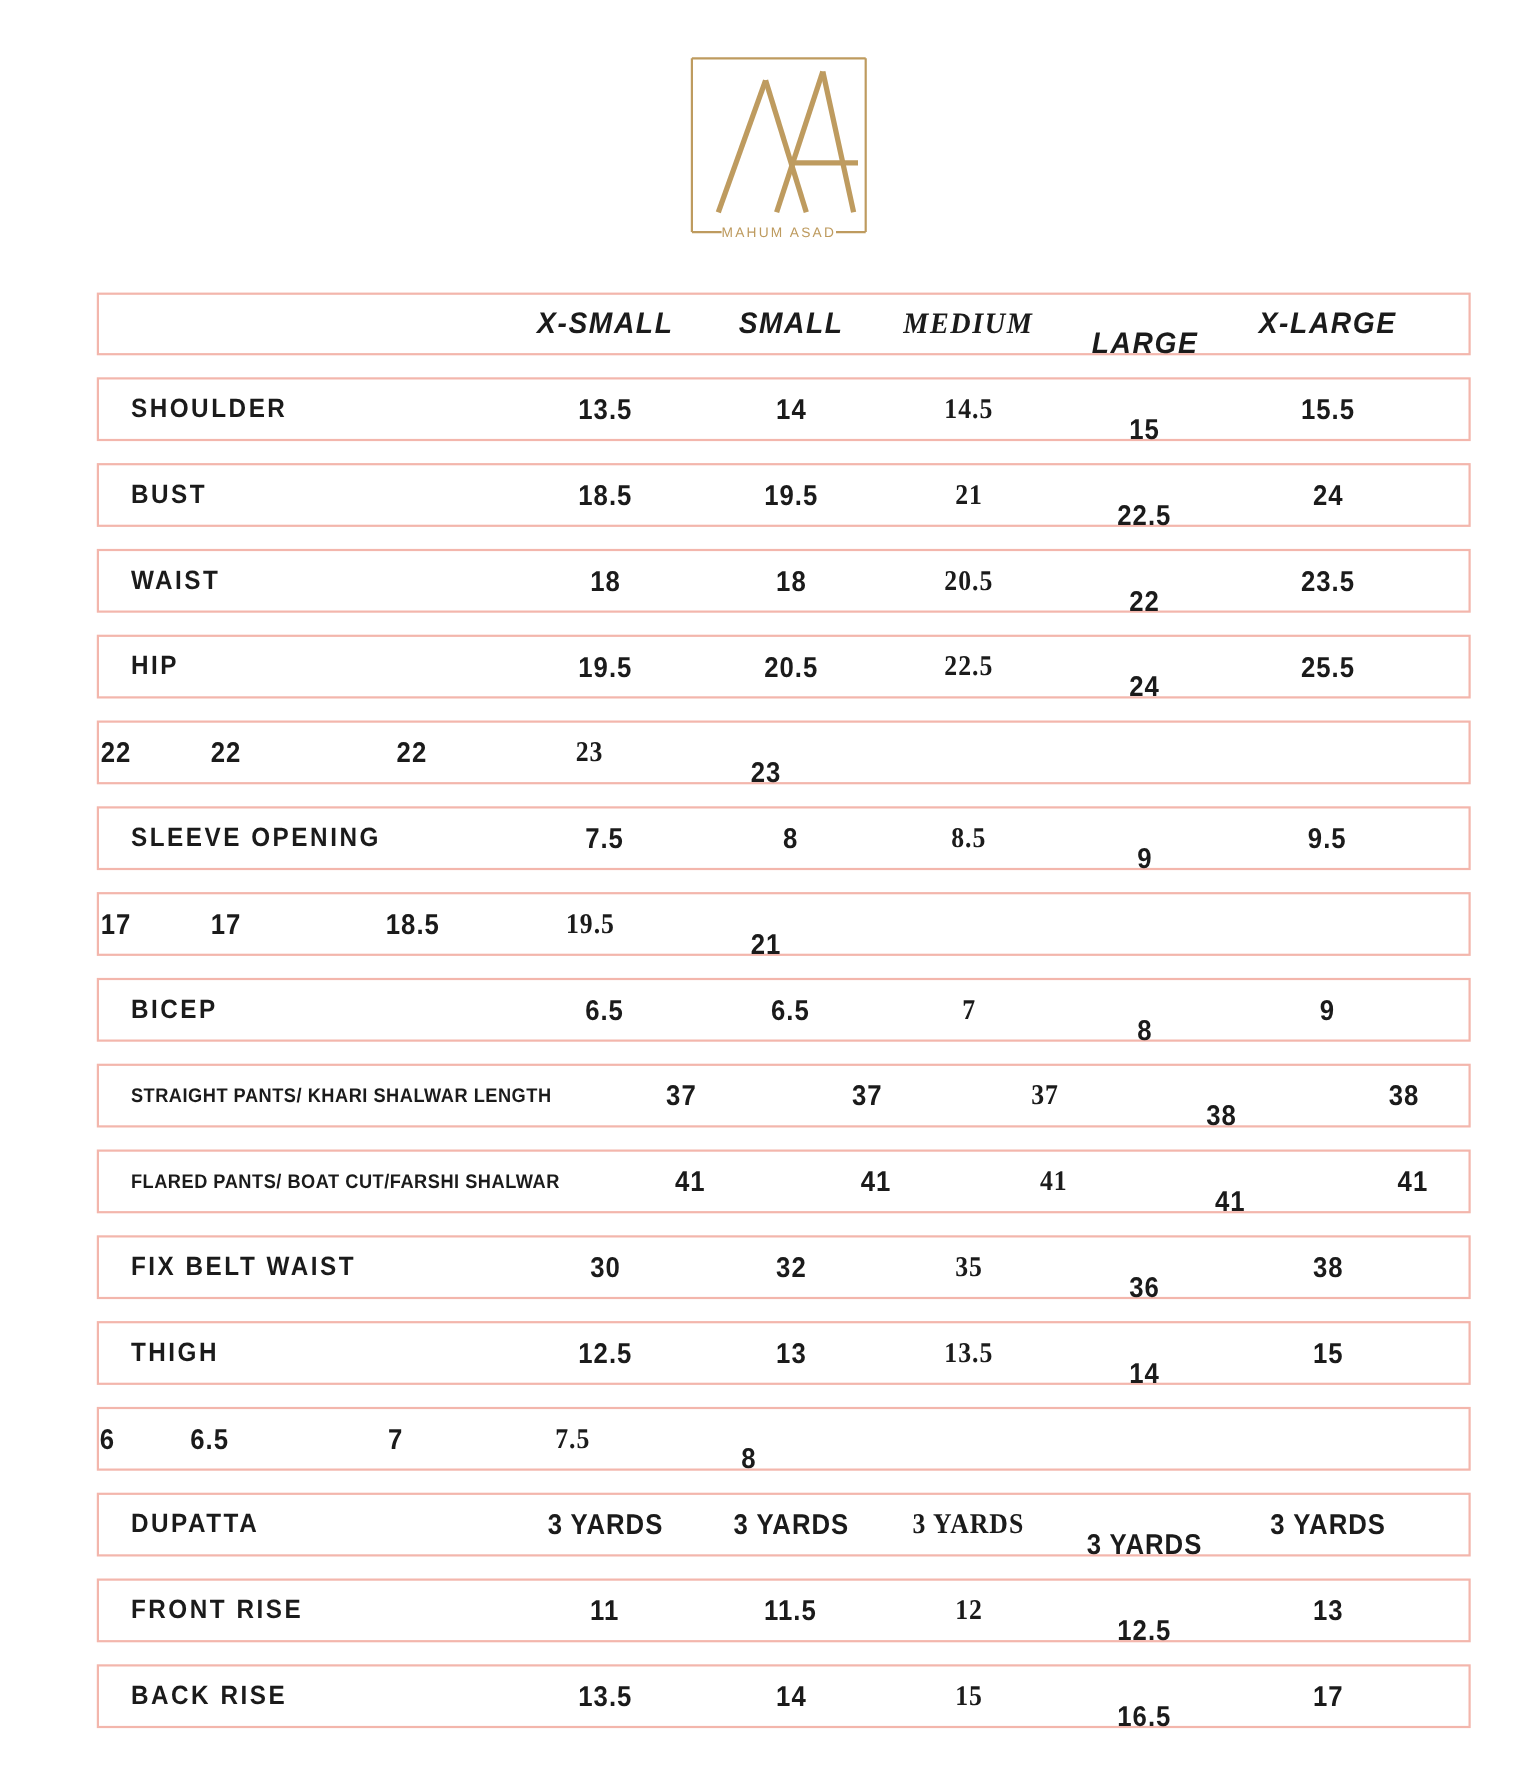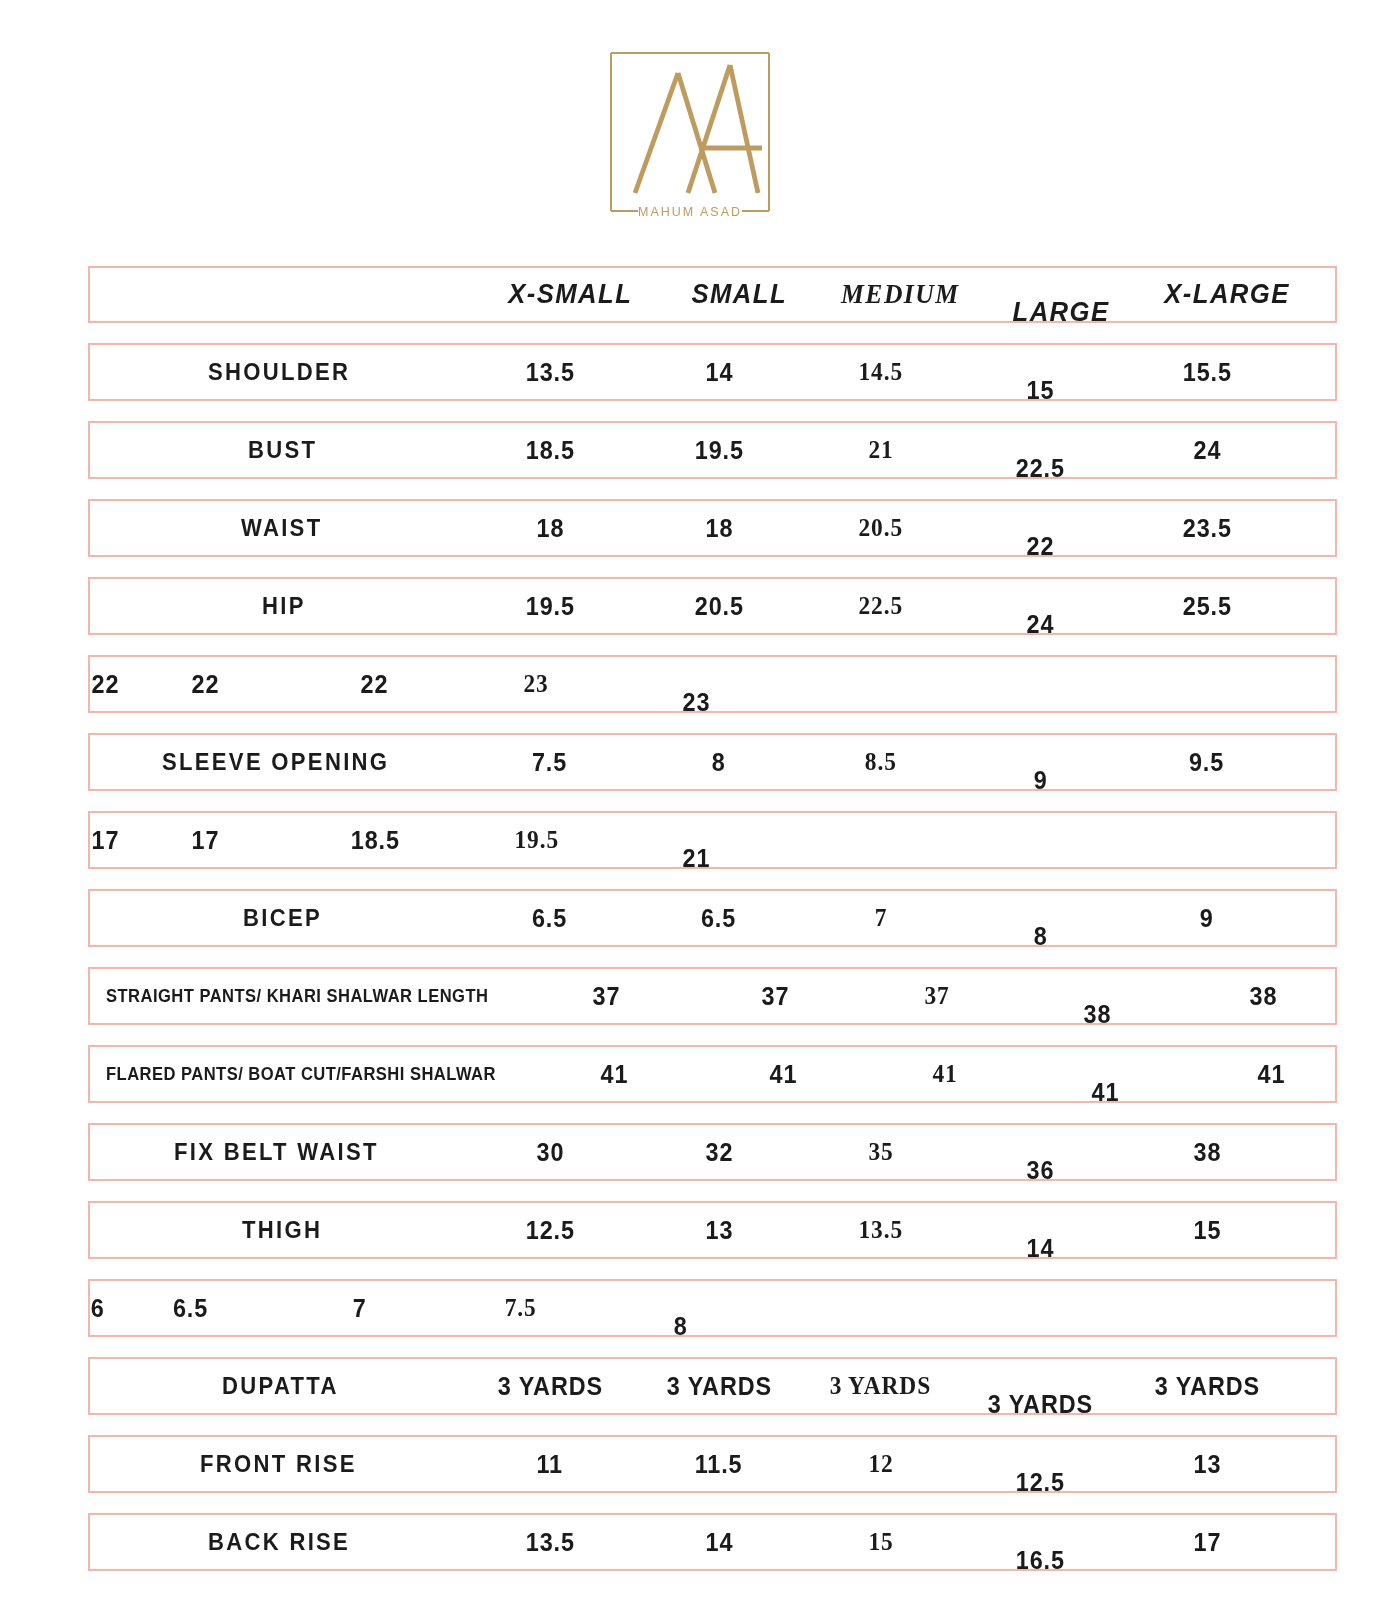--- a/index.html
+++ b/index.html
@@ -14,21 +14,21 @@
     background:#ffffff;
     font-family:"Liberation Sans", sans-serif;
     color:var(--ink);
     position:relative;
     overflow:hidden;
   }
 
   
   .logo{
     position:absolute;
-    left:608px; top:50px;
+    left:626px; top:50px;
     width:164px; height:172px;
   }
   .logo svg{display:block;}
 
   
   .table{
     position:absolute;
     left:88px; top:266px;
     width:1249px;
   }
@@ -37,24 +37,23 @@
     height:58px;
     margin-bottom:20px;
     border:2px solid var(--pink);
     background:#ffffff;
     display:flex;
     align-items:center;
   }
   .lbl{
     flex:0 0 375px;
     box-sizing:border-box;
-    padding-left:16px;
+    padding-left:29px;
     white-space:nowrap;
     overflow:visible;
-    text-align:center;
   }
   .lbl span{
     display:inline-block;
     transform:scaleX(.92);
     transform-origin:left center;
     font-size:24px;
     font-weight:700;
     letter-spacing:2.5px;
   }
   .row.small .lbl span{
@@ -72,21 +71,21 @@
   .val:nth-child(5){flex:0 0 165px;margin-top:36px;}
   .val:nth-child(6){flex:0 0 168px;text-decoration:underline;}
   .val span{
     display:inline-block;
     transform:scaleX(.9);
     transform-origin:center center;
     font-size:26px;
     font-weight:600;
     letter-spacing:1px;
   }
-  .row.header{height:57px;padding-left:20px;}
+  .row.header{height:57px;}
   .row.header .val span{
     font-style:italic;
     font-weight:700;
     font-size:27px;
     letter-spacing:1.5px;
     transform:scaleX(.95);
   }
 </style>
 </head>
 <body>

